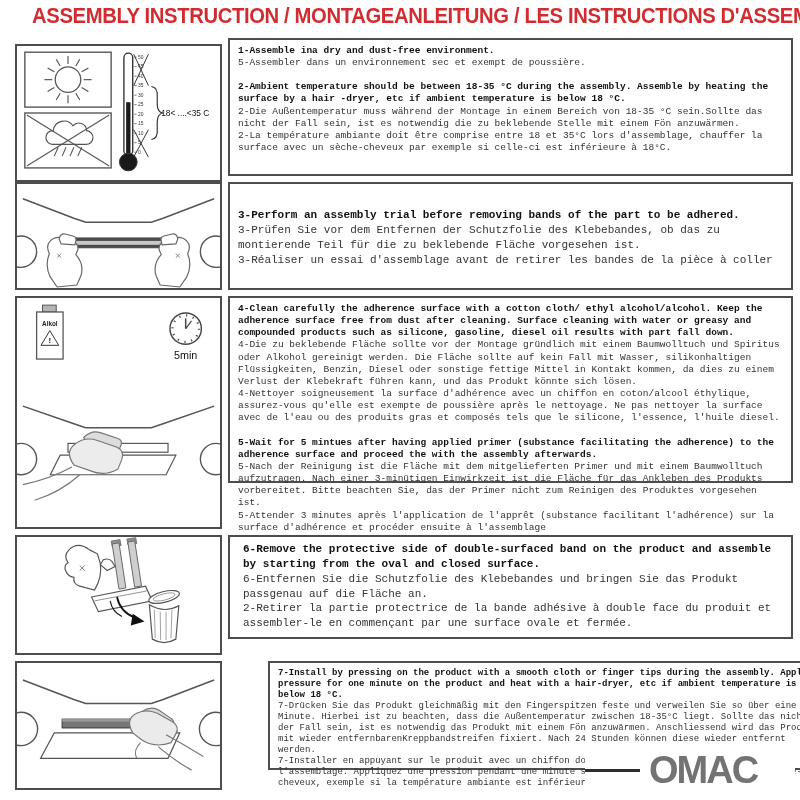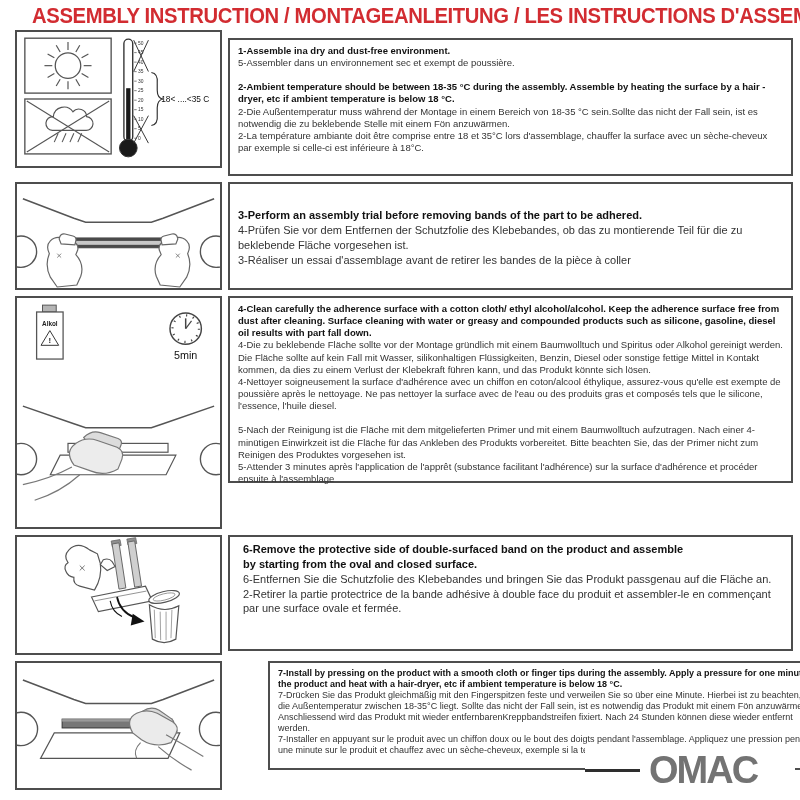--- a/index.html
+++ b/index.html
@@ -4,40 +4,40 @@
 <style>
   * { margin:0; padding:0; box-sizing:border-box; }
   html,body { width:800px; height:800px; background:#fff; font-family:"Liberation Sans",sans-serif; position:relative; overflow:hidden; }
   .title { position:absolute; top:3px; left:0; width:800px; text-align:center;
            color:#d22c31; font-size:22px; font-weight:800; letter-spacing:-0.4px;
            transform:scaleX(0.92); white-space:nowrap; }
   .box { position:absolute; border:2px solid #4d4d4d; background:#fff; }
   .illus { left:15px; width:207px; }
   .illus svg { display:block; }
   .textbox { left:228px; width:565px; padding:5px 8px; color:#333; }
-  .textbox p { white-space:pre-line; }
+  .textbox p { white-space:pre-line;font-family:Liberation Mono, monospace; }
   .t-sm { font-size:9.5px; line-height:1.28; }
   .t-xs { font-size:9px;  line-height:1.22;margin-left:40px; }
   .t-lg { font-size:11px; line-height:1.35; }
   .en { font-weight:700; color:#111; }
   .gap { height:12px; }
   .pt-lg { padding-top:24px; }
   .logo { position:absolute; left:585px; top:746px; width:210px; height:48px;
           background:#fff; display:flex; align-items:center; }
   .logo-dash { width:55px; height:3px; background:#2e2e2e; margin-right:9px; flex:0 0 auto; }
   .logo-text { font-size:38px; font-weight:800; letter-spacing:-2px; line-height:1; }
   .logo-black { color:#737373; }
   .logo-red { color:#737373; }
 </style>
 </head>
 <body>
 
 <h1 class="title">ASSEMBLY INSTRUCTION / MONTAGEANLEITUNG / LES INSTRUCTIONS D'ASSEMBLAGE</h1>
 
-<div class="box illus" style="top:30px;height:138px;">
+<div class="box illus" style="top:44px;height:138px;">
   <svg viewBox="0 0 207 134" width="203" height="134">
     <g>
       <rect x="8" y="5" width="88" height="56" fill="#fff" stroke="#555" stroke-width="1.4"></rect>
       <circle cx="52" cy="33" r="13" fill="#fff" stroke="#555" stroke-width="1.3"></circle>
       <g stroke="#555" stroke-width="1.2">
         <line x1="68" y1="33" x2="76" y2="33"></line>
           <line x1="65.9" y1="41" x2="72.8" y2="45"></line>
         <line x1="60" y1="46.9" x2="64" y2="53.8"></line>
           <line x1="52" y1="49" x2="52" y2="57"></line>
         <line x1="44" y1="46.9" x2="40" y2="53.8"></line>
@@ -125,21 +125,21 @@
     <g id="hL">
       <path d="M34,94 q-6,-12 -1,-24 q-4,-8 1,-13 q5,-5 12,-3 l11,4 q6,2 5,8 l-2,5 q9,10 5,22 l-4,9 -20,2 z" fill="#fff" stroke="#666" stroke-width="1.2"></path>
       <path d="M43,55 q1,-6 6,-5 l8,2 q4,1 3,5 l-1,4 -14,-1 z" fill="#fff" stroke="#666" stroke-width="1.2"></path>
       <path d="M41,70 l4,4 M45,70 l-4,4" stroke="#666" stroke-width="0.8"></path>
     </g>
     <use href="#hL" transform="translate(207,0) scale(-1,1)"></use>
   </svg>
 </div>
 <div class="box textbox t-lg pt-lg" style="top:182px;height:108px;">
   <p class="en">3-Perform an assembly trial before removing bands of the part to be adhered.</p>
-  <p>4-Prüfen Sie vor dem Entfernen der Schutzfolie des Klebebandes, ob das zu montierende Teil für die zu beklebende Fläche vorgesehen ist.</p>
+  <p>3-Prüfen Sie vor dem Entfernen der Schutzfolie des Klebebandes, ob das zu montierende Teil für die zu beklebende Fläche vorgesehen ist.</p>
   <p>3-Réaliser un essai d'assemblage avant de retirer les bandes de la pièce à coller</p>
 </div>
 
 <div class="box illus" style="top:296px;height:233px;">
   <svg viewBox="0 0 207 229" width="203" height="229">
     <g>
       <rect x="26" y="5" width="14" height="7" fill="#b5b5b5" stroke="#555" stroke-width="1"></rect>
       <rect x="20" y="12" width="27" height="48" fill="#fff" stroke="#555" stroke-width="1.3"></rect>
       <text x="33.5" y="26" font-size="6.5" font-weight="bold" text-anchor="middle" fill="#222">Alkol</text>
       <path d="M33.5,31 l9,15 h-18 z" fill="#fff" stroke="#333" stroke-width="1"></path>
@@ -163,21 +163,22 @@
       <path d="M56,170 q-22,12 -50,18" fill="none" stroke="#777" stroke-width="1.2"></path>
       <path d="M64,178 q-20,18 -46,26" fill="none" stroke="#777" stroke-width="1.2"></path>
     </g>
   </svg>
 </div>
 <div class="box textbox t-sm" style="top:296px;height:187px;">
   <p class="en">4-Clean carefully the adherence surface with a cotton cloth/ ethyl alcohol/alcohol. Keep the adherence surface free from dust after cleaning. Surface cleaning with water or greasy and compounded products such as silicone, gasoline, diesel oil results with part fall down.</p>
   <p>4-Die zu beklebende Fläche sollte vor der Montage gründlich mit einem Baumwolltuch und Spiritus oder Alkohol gereinigt werden. Die Fläche sollte auf kein Fall mit Wasser, silikonhaltigen Flüssigkeiten, Benzin, Diesel oder sonstige fettige Mittel in Kontakt kommen, da dies zu einem Verlust der Klebekraft führen kann, und das Produkt könnte sich lösen.</p>
   <p>4-Nettoyer soigneusement la surface d'adhérence avec un chiffon en coton/alcool éthylique, assurez-vous qu'elle est exempte de poussière après le nettoyage. Ne pas nettoyer la surface avec de l'eau ou des produits gras et composés tels que le silicone, l'essence, l'huile diesel.</p>
   <div class="gap"></div>
-  <p>5-Nach der Reinigung ist die Fläche mit dem mitgelieferten Primer und mit einem Baumwolltuch aufzutragen. Nach einer 4-minütigen Einwirkzeit ist die Fläche für das Ankleben des Produkts vorbereitet. Bitte beachten Sie, das der Primer nicht zum Reinigen des Produktes vorgesehen ist.</p>
+  <p class="en">5-Wait for 5 mintues after having applied primer (substance facilitating the adherence) to the adherence surface and proceed the with the assembly afterwards.</p>
+  <p>5-Nach der Reinigung ist die Fläche mit dem mitgelieferten Primer und mit einem Baumwolltuch aufzutragen. Nach einer 3-minütigen Einwirkzeit ist die Fläche für das Ankleben des Produkts vorbereitet. Bitte beachten Sie, das der Primer nicht zum Reinigen des Produktes vorgesehen ist.</p>
   <p>5-Attender 3 minutes après l'application de l'apprêt (substance facilitant l'adhérence) sur la surface d'adhérence et procéder ensuite à l'assemblage</p>
 </div>
 
 <div class="box illus" style="top:535px;height:120px;">
   <svg viewBox="0 0 207 116" width="203" height="116">
     <g>
       <path d="M96,3 l9,-1.5 1.2,6 -9,1.5 z" fill="#8f8f8f" stroke="#666" stroke-width="0.8"></path>
       <path d="M97,6 l7,-1.2 7,46 -7,1.2 z" fill="#cfcfcf" stroke="#666" stroke-width="1"></path>
       <path d="M112,1 l9,-1.5 1.2,6 -9,1.5 z" fill="#8f8f8f" stroke="#666" stroke-width="0.8"></path>
       <path d="M113,4 l7,-1.2 7,46 -7,1.2 z" fill="#cfcfcf" stroke="#666" stroke-width="1"></path>
@@ -200,21 +201,21 @@
         <path d="M140,73 l1,29"></path>
           <path d="M146,75 l0.5,29"></path>
           <path d="M152,75 l0,29"></path>
           <path d="M158,73 l-1,29"></path>
       </g>
       <ellipse cx="150" cy="60" rx="16" ry="5.5" transform="rotate(-14 150 60)" fill="#fff" stroke="#555" stroke-width="1.2"></ellipse>
       <ellipse cx="150" cy="60" rx="11.5" ry="3.2" transform="rotate(-14 150 60)" fill="none" stroke="#888" stroke-width="0.8"></ellipse>
     </g>
   </svg>
 </div>
-<div class="box textbox t-lg" style="top:535px;height:116px;padding-left:13px;">
+<div class="box textbox t-lg" style="top:535px;height:104px;padding-left:13px;">
   <p class="en">6-Remove the protective side of double-surfaced band on the product and assemble
 by starting from the oval and closed surface.</p>
   <p>6-Entfernen Sie die Schutzfolie des Klebebandes und bringen Sie das Produkt passgenau auf die Fläche an.</p>
   <p>2-Retirer la partie protectrice de la bande adhésive à double face du produit et assembler-le en commençant par une surface ovale et fermée.</p>
 </div>
 
 <div class="box illus" style="top:661px;height:129px;">
   <svg viewBox="0 0 207 125" width="203" height="125">
     <polyline points="6,16 58,36 70,40 137,40 149,36 201,16" fill="none" stroke="#555" stroke-width="1.6"></polyline>
     <g>

